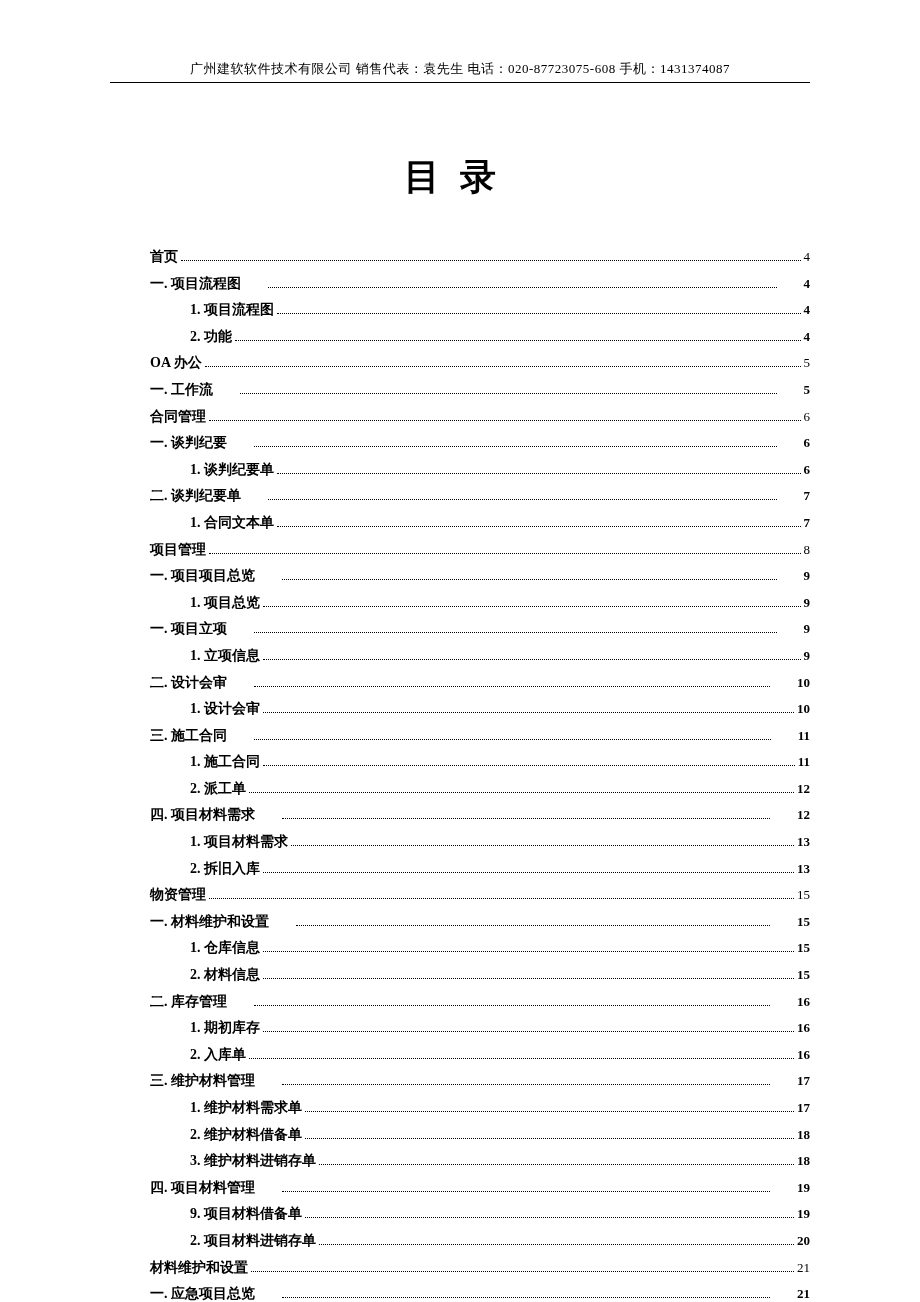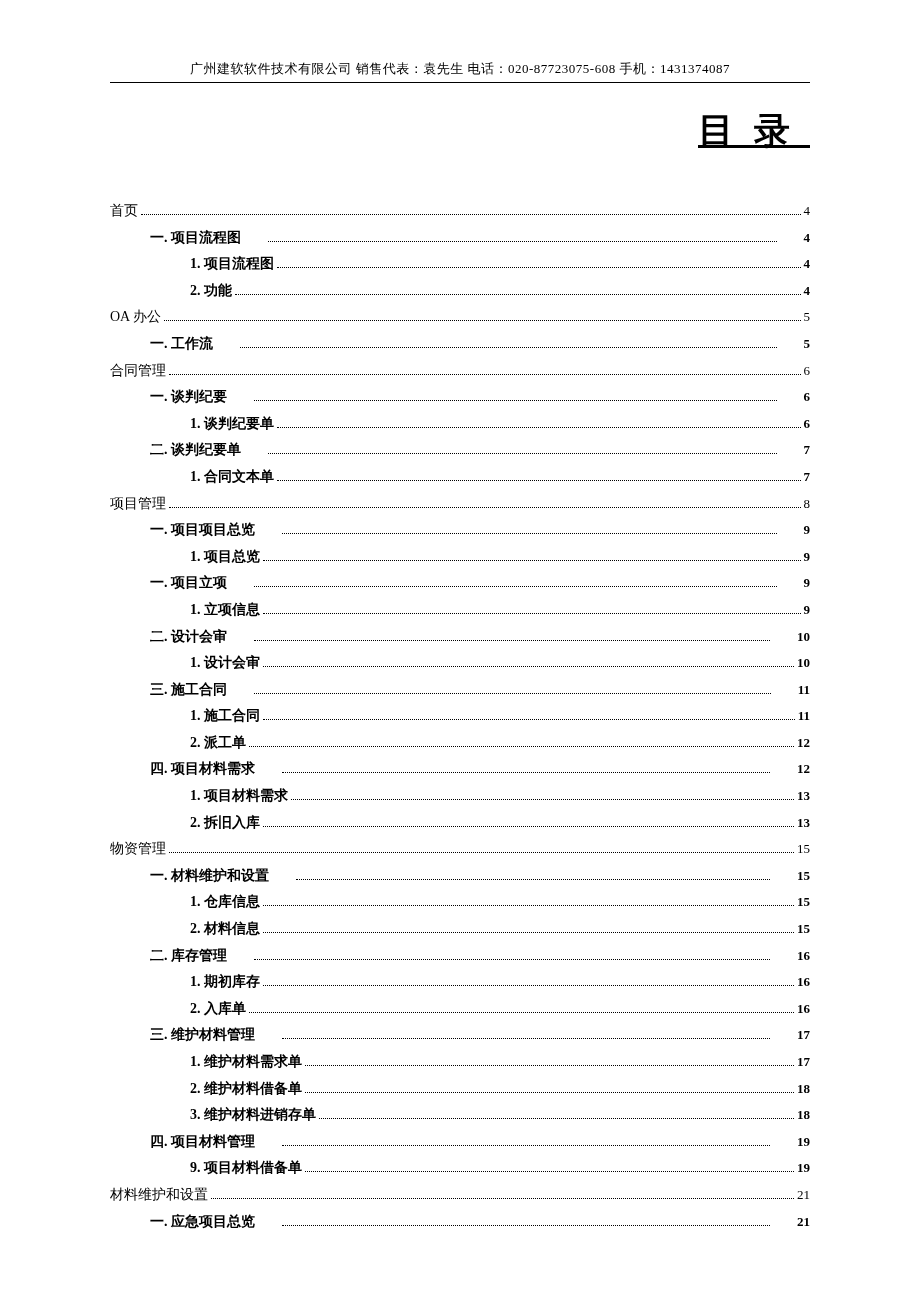--- a/index.html
+++ b/index.html
@@ -9,30 +9,29 @@
       width: 920px;
       padding: 60px 110px 60px 110px;
       color: #000;
     }
     .header-line {
       font-size: 13px;
       text-align: center;
       letter-spacing: 0.5px;
       padding-bottom: 4px;
       border-bottom: 1px solid #000;
-      margin-bottom: 24px;
+      margin-bottom: 70px;
     }
     .doc-title {
       font-family: "SimHei", "黑体", sans-serif;
       font-size: 36px;
       font-weight: bold;
-      text-align: right;
+      text-align: center;
       letter-spacing: 20px;
       margin-bottom: 42px;
-      text-decoration: underline;
     }
     .toc {
       font-size: 14px;
       line-height: 1.9;
     }
     .toc-row {
       display: flex;
       align-items: baseline;
       white-space: nowrap;
     }
@@ -45,21 +44,21 @@
       margin: 0 3px 4px 3px;
       min-width: 10px;
     }
     .toc-page {
       flex: 0 0 auto;
       font-size: 13px;
     }
     .lvl-0 { padding-left: 0; }
     .lvl-1 { padding-left: 40px; font-weight: bold; gap: 24px; }
     .lvl-2 { padding-left: 80px; font-weight: bold; }
-    .lvl-0 .toc-label { font-weight: normal; }
+    .lvl-0 .toc-label { font-weight: bold; margin-left: 40px; }
   </style>
 </head>
 <body>
 
 <div class="header-line">广州建软软件技术有限公司  销售代表：袁先生  电话：020-87723075-608  手机：1431374087</div>
 
 <div class="doc-title">目录</div>
 
 <div class="toc" id="toc">
     <div class="toc-row lvl-0">
@@ -240,20 +239,25 @@
     <div class="toc-row lvl-1">
       <span class="toc-label">四. 项目材料管理</span>
       <span class="toc-dots"></span>
       <span class="toc-page">19</span>
     </div>
     <div class="toc-row lvl-2">
       <span class="toc-label">9. 项目材料借备单</span>
       <span class="toc-dots"></span>
       <span class="toc-page">19</span>
     </div>
+    <div class="toc-row lvl-2">
+      <span class="toc-label">2. 项目材料进销存单</span>
+      <span class="toc-dots"></span>
+      <span class="toc-page">20</span>
+    </div>
     <div class="toc-row lvl-0">
       <span class="toc-label">材料维护和设置</span>
       <span class="toc-dots"></span>
       <span class="toc-page">21</span>
     </div>
     <div class="toc-row lvl-1">
       <span class="toc-label">一. 应急项目总览</span>
       <span class="toc-dots"></span>
       <span class="toc-page">21</span>
     </div>

